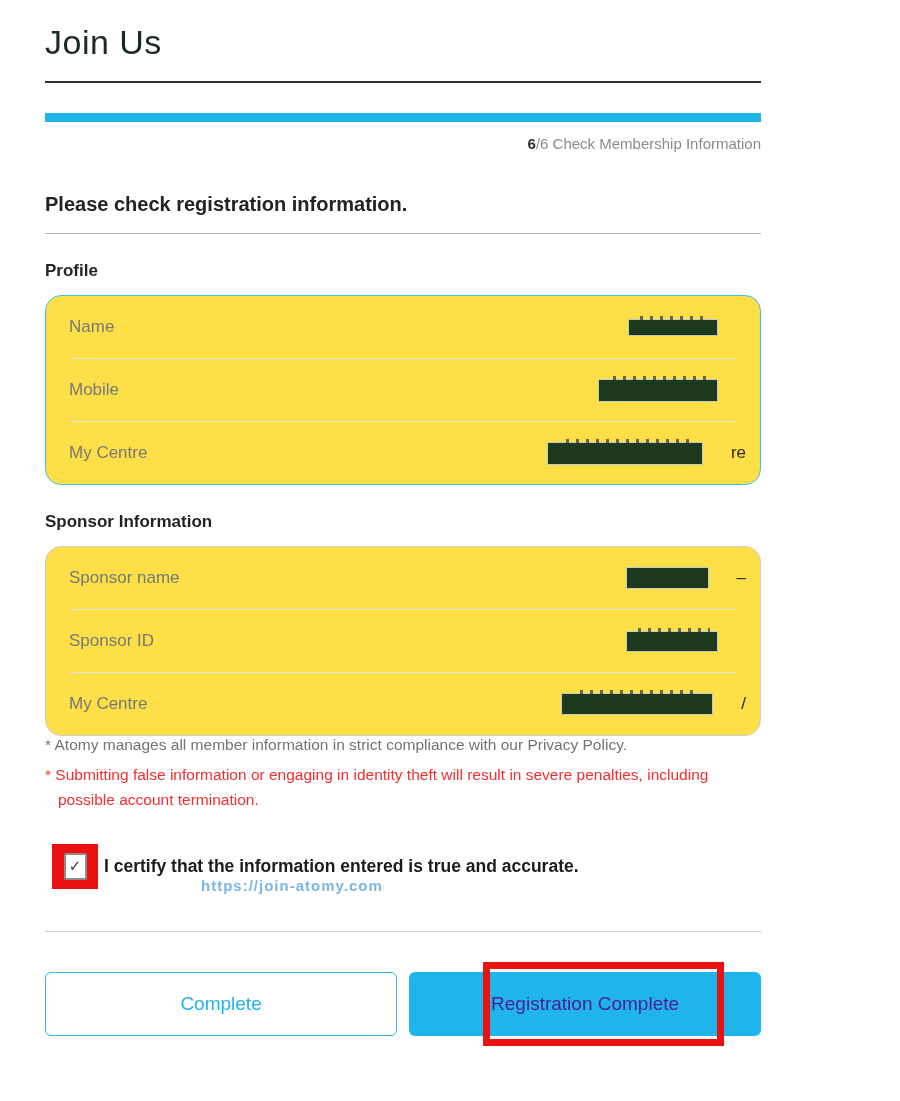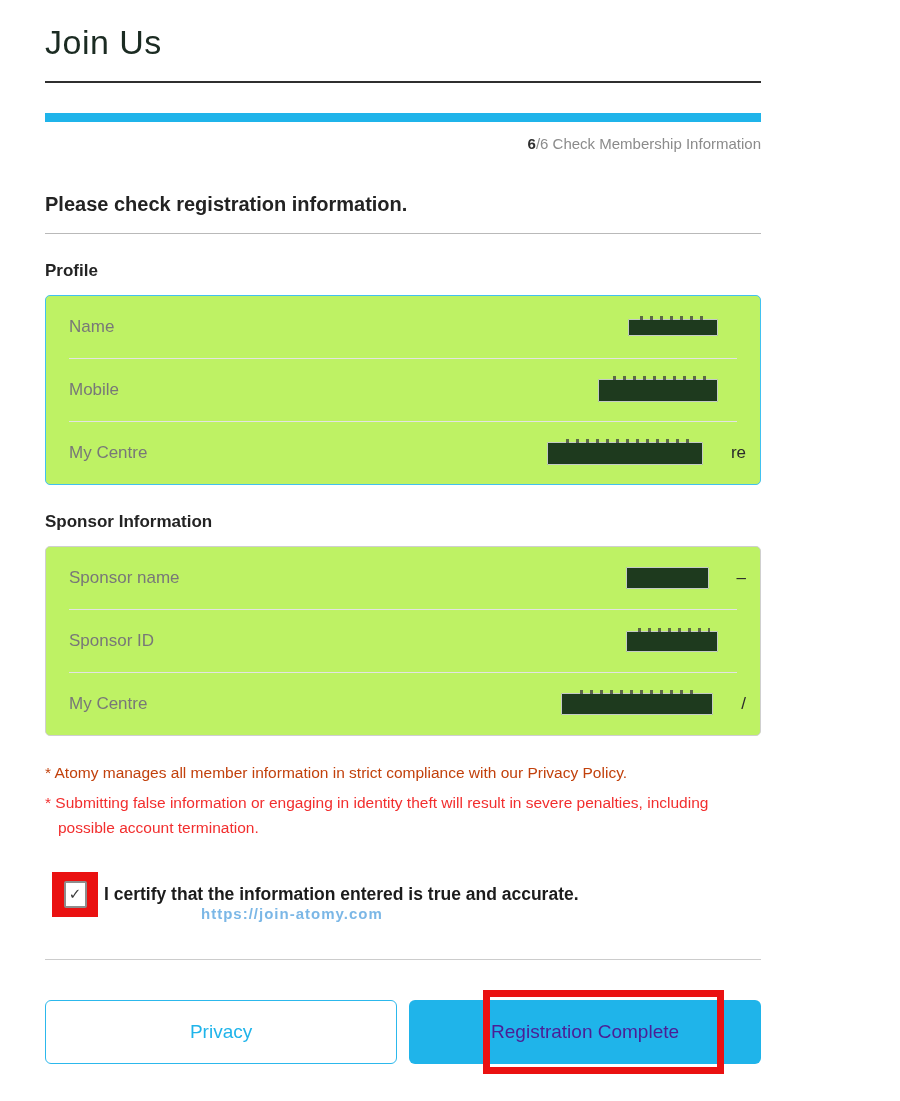--- a/index.html
+++ b/index.html
@@ -14,40 +14,40 @@
   .progress-fill { height:9px; background:#1fb4ea; width:100%; }
 
   .step-indicator { margin-top:13px; text-align:right; font-size:15px; color:#8b8b8b; }
   .step-indicator .cur { color:#2f2f2f; font-weight:700; }
 
   .instruction { margin-top:41px; font-size:20px; font-weight:700; color:#232323; }
   .rule-light { margin-top:17px; border-bottom:1px solid #b9b9b9; }
 
   .section-heading { margin-top:27px; font-size:17px; font-weight:700; color:#232323; }
 
-  .info-box { margin-top:14px; border-radius:5px; background:#bef264; }
+  .info-box { margin-top:14px; border-radius:16px; background:#fde047; }
   .info-box.profile { border:1px solid #41c1f0; }
   .info-box.sponsor { border:1px solid #cfcfcf; }
   .row { height:62px; display:flex; align-items:center; justify-content:space-between; padding:0 14px 0 23px; }
   .row-sep { height:1px; background:#e3e3e3; margin:0 23px; }
   .row-label { font-size:17px; color:#787878; }
   .row-value { display:flex; align-items:center; gap:2px; }
 
   .redact { position:relative; background:#1e3a1e; border:1px solid #c4cbc4; border-radius:1px; display:inline-block; }
   .redact.tops::before { content:""; position:absolute; top:-4px; left:12%; right:8%; height:4px;
      background:repeating-linear-gradient(90deg,#3c3c3c 0 3px,transparent 3px 10px); opacity:.75; }
   .r-name { width:90px; height:17px; }
   .r-mobile { width:120px; height:23px; }
   .r-pcentre { width:156px; height:23px; }
   .r-sname { width:83px; height:22px; }
   .r-sid { width:92px; height:21px; }
   .r-scentre { width:152px; height:22px; }
   .frag { font-size:17px; color:#2b2b2b;margin-left:26px; }
 
-  .note { margin-top:28px; font-size:15.5px; color:#c2410c; padding-left:13px; text-indent:-13px; }
+  .note { font-size:15.5px; color:#737373; padding-left:13px; text-indent:-13px; }
   .note-warning { margin-top:9px; color:#f22e2e; line-height:1.6; }
 
   .certify-area { position:relative; margin-top:31px; }
   .certify-line { display:flex; align-items:center; }
   .anno-check { width:46px; height:45px; background:#ea1111; margin-left:7px; flex:0 0 auto;
      display:flex; align-items:center; justify-content:center; }
   .checkbox { width:23px; height:27px; background:#fff; border:2px solid #8d8d8d; border-radius:2px;
      display:flex; align-items:center; justify-content:center; font-size:15px; font-weight:700; color:#3a3a3a; cursor:pointer; }
   .certify-label { margin-left:6px; font-size:17.5px; font-weight:700; color:#1c1c1c; cursor:pointer; }
   .certify-subnote { margin-top:9px; margin-left:128px; font-size:15px; color:#7c7c7c; }
@@ -148,20 +148,20 @@
         </div>
       </div>
       <span class="certify-label">I certify that the information entered is true and accurate.</span>
     </div>
     <div class="watermark">https://join-atomy.com</div>
   </div>
 
   <div class="rule-bottom"></div>
 
   <div class="button-row">
-    <button class="btn btn-previous">Privacy</button>
+    <button class="btn btn-previous">Complete</button>
     <button class="btn btn-complete">
       <span>Registration Complete</span>
       <span class="anno-complete"></span>
     </button>
   </div>
 
 </div>
 
 </body></html>

